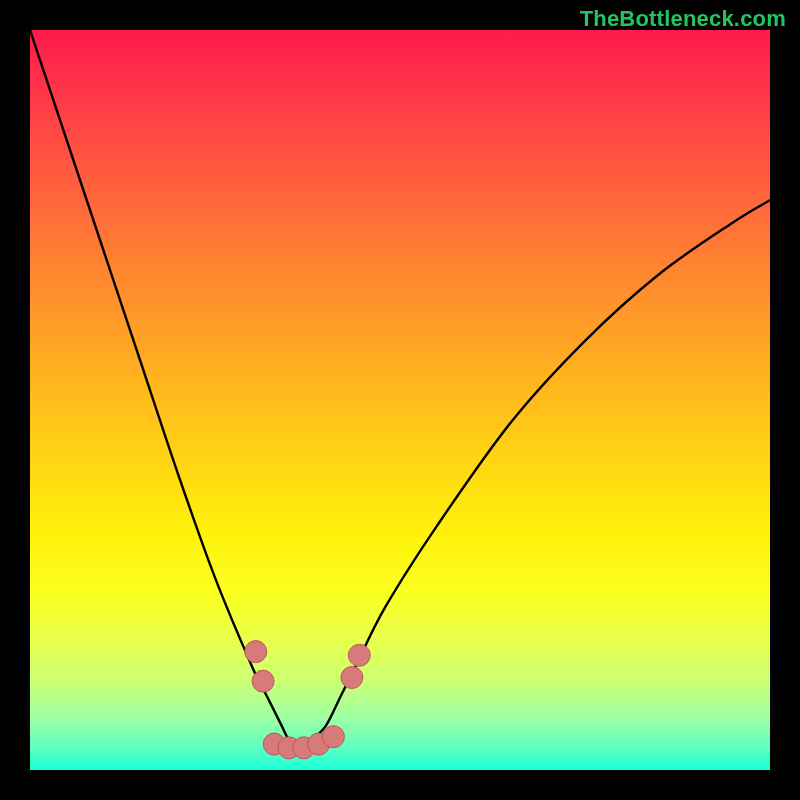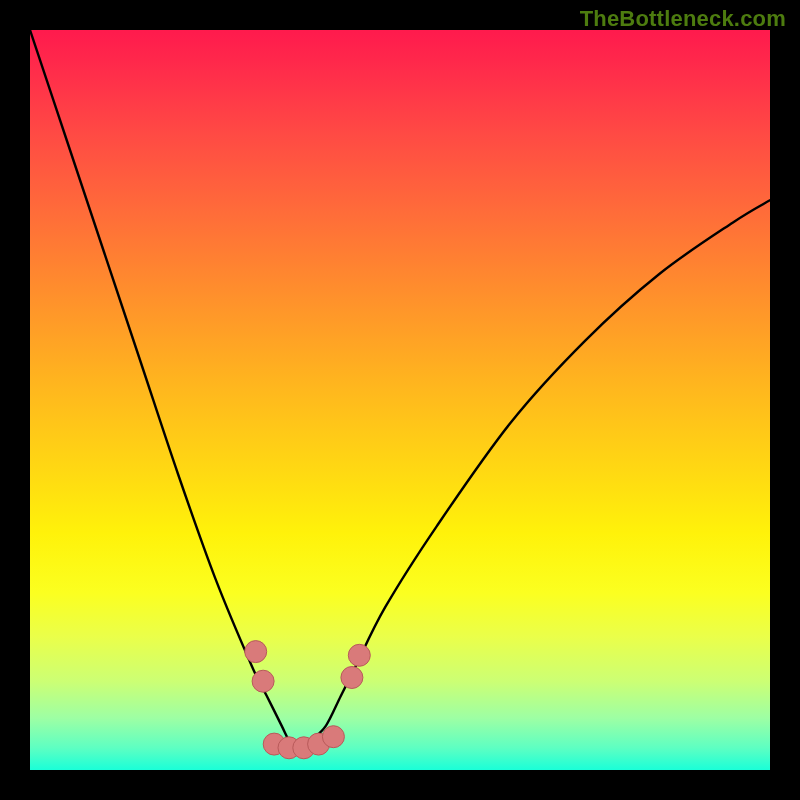--- a/index.html
+++ b/index.html
@@ -42,21 +42,21 @@
       #ccff74 88%,
       #9dffa4 93%,
       #5effc2 97%,
       #1affd8 100%
     );
   }
   .watermark {
     position: absolute;
     top: 6px;
     right: 14px;
-    color: #4d7c0f;
+    color: #22c55e;
     font-size: 22px;
     font-weight: 600;
     letter-spacing: 0.2px;
     user-select: none;
   }
   svg {
     position: absolute;
     inset: 0;
   }
 </style>

